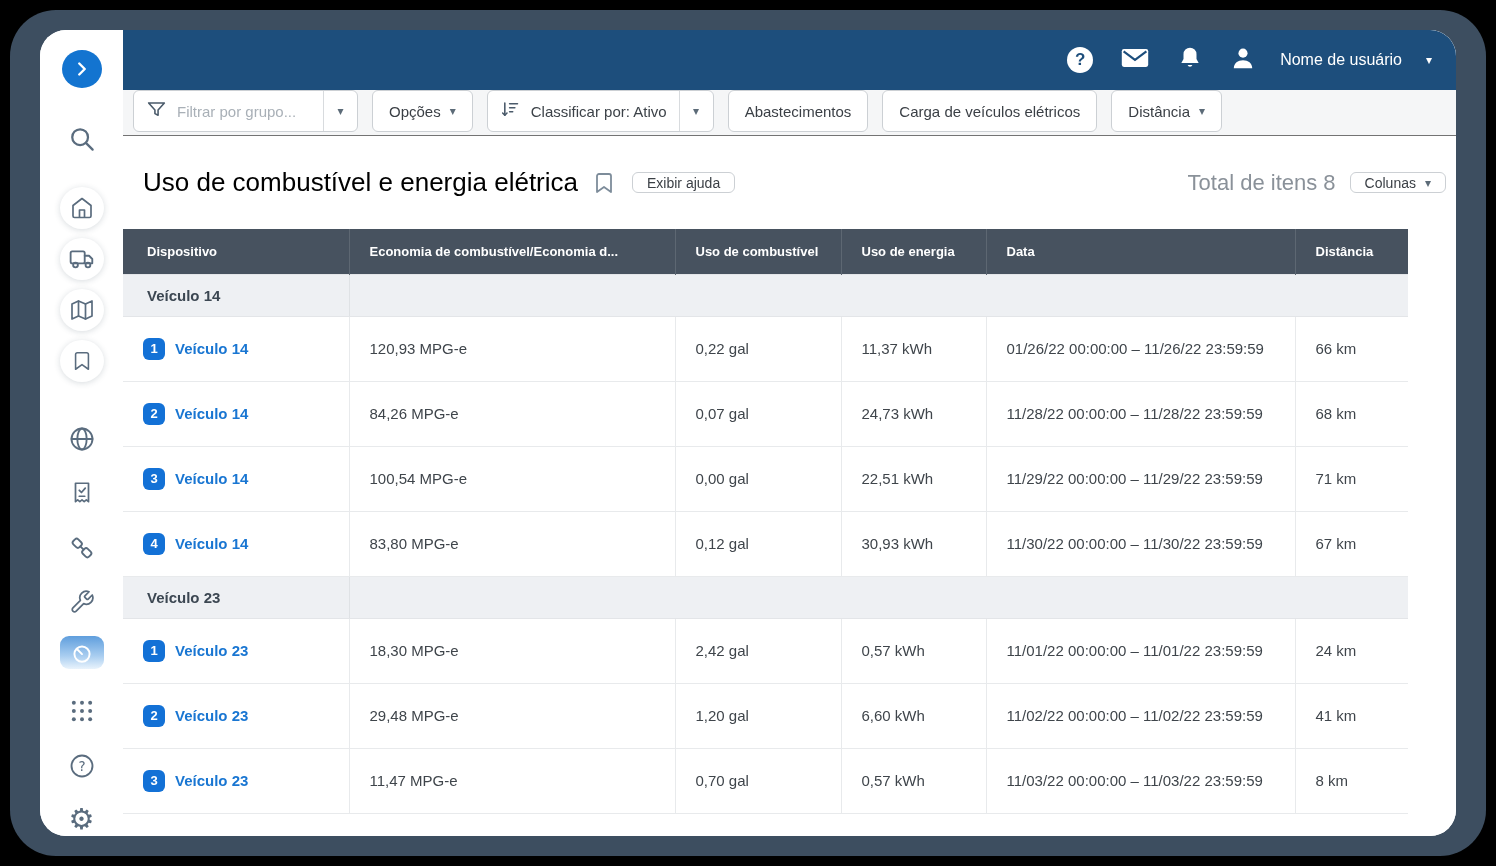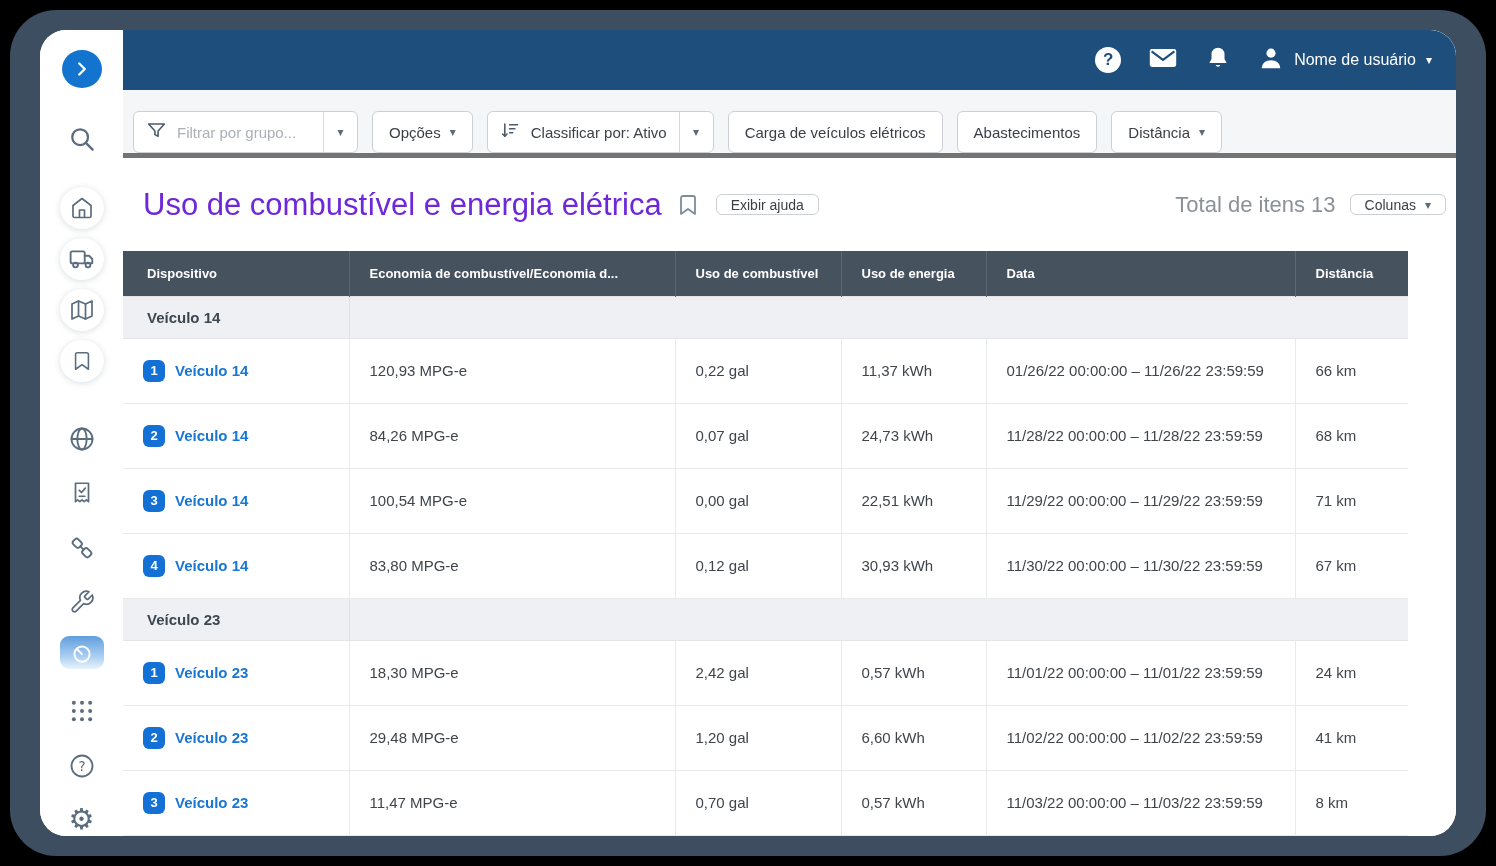--- a/index.html
+++ b/index.html
@@ -22,42 +22,42 @@
                  background:linear-gradient(180deg,#5f9edd 0%, #a8cdf0 60%, #e9f3fc 100%); }
   .glyph { font-family:"DejaVu Sans", sans-serif; color:#5a6c7e; }
 
   
   .main { flex:1; min-width:0; display:flex; flex-direction:column; background:#fff; }
 
   .topbar { height:60px; flex-shrink:0; background:#1d4e7c; display:flex; align-items:center;
             justify-content:flex-end; gap:27px; padding-right:24px; }
   .tb-help { width:26px; height:26px; border-radius:50%; background:#fff; color:#1d4e7c;
              font-weight:bold; font-size:17px; display:flex; align-items:center; justify-content:center; }
-  .user-wrap { display:flex; align-items:center; gap:10px; color:#fff; font-size:16px; }
+  .user-wrap { display:flex; align-items:center; gap:24px; color:#fff; font-size:16px; }
   .caret-w { font-family:"DejaVu Sans", sans-serif; font-size:12px; color:#fff; }
 
-  .toolbar { height:68px; flex-shrink:0; background:#f5f6f7; border-bottom:5px solid #737373;
-             display:flex; align-items:flex-end; gap:14px; padding-left:10px; }
+  .toolbar { height:46px; flex-shrink:0; background:#f5f6f7; border-bottom:1px solid #737373;
+             display:flex; align-items:flex-start; gap:14px; padding-left:10px; }
   .ctrl { background:#fff; border:1px solid #ccd0d4; border-radius:6px; height:42px;
           display:flex; align-items:center; font-size:15px; color:#3c4248; }
   .filter-ctrl { width:225px; }
   .filter-ctrl input { border:none; outline:none; flex:1; min-width:0; font-size:15px;
                        color:#3c4248; font-family:"Liberation Sans",sans-serif; }
   .filter-ctrl input::placeholder { color:#a9b0b7; }
   .ctrl .divider { width:1px; align-self:stretch; background:#d8dbde; }
   .caret-cell { width:33px; display:flex; align-items:center; justify-content:center; cursor:pointer; }
   .caret-g { font-family:"DejaVu Sans", sans-serif; font-size:12px; color:#5c6b78; }
   .btn { background:#fff; border:1px solid #ccd0d4; border-radius:6px; height:42px;
          display:flex; align-items:center; gap:9px; padding:7px 16px; font-size:15px;
          color:#3a3f45; cursor:pointer; font-family:"Liberation Sans",sans-serif; }
   .ctrl .pad { padding:0 12px; display:flex; align-items:center; gap:10px; }
 
   .title-row { height:93px; flex-shrink:0; display:flex; align-items:center;
                padding:0 10px 0 20px; background:#fff; }
-  .page-title { font-size:31px; font-weight:400; color:#6d28d9; }
+  .page-title { font-size:26px; font-weight:400; color:#000000; }
   .bm-icon { margin-left:14px; margin-top:4px; }
   .btn-sm { height:21px; font-size:14px; padding:0 14px; margin-left:16px; }
   .spacer { flex:1; }
   .total-items { font-size:22px; color:#8a9199; margin-right:14px; white-space:nowrap; }
 
   
   .table-wrap { flex:1; overflow:hidden; }
   table { width:1285px; border-collapse:collapse; table-layout:fixed; }
   col.c1{width:226px} col.c2{width:326px} col.c3{width:166px}
   col.c4{width:145px} col.c5{width:309px} col.c6{width:113px}
@@ -242,45 +242,45 @@
           </span>
           <span>Classificar por: Ativo</span>
         </div>
         <div class="divider"></div>
         <div class="caret-cell">
             <span class="caret-g">▾</span>
           </div>
       </div>
 
       <button class="btn">
+        <span>Abastecimentos</span>
+      </button>
+
+      <button class="btn">
         <span>Carga de veículos elétricos</span>
-      </button>
-
-      <button class="btn">
-        <span>Abastecimentos</span>
       </button>
 
       <button class="btn">
         <span>Distância</span>
         <span class="caret-g">▾</span>
       </button>
     </div>
 
     <div class="title-row">
       <h1 class="page-title">Uso de combustível e energia elétrica</h1>
       <span class="bm-icon">
         <svg width="24" height="24" viewBox="0 0 24 24" fill="none" stroke="#7d8c9a" stroke-width="1.8" stroke-linejoin="round">
             <path d="M19 21l-7-5-7 5V5a2 2 0 0 1 2-2h10a2 2 0 0 1 2 2z"></path>
           </svg>
       </span>
       <button class="btn btn-sm">
         <span>Exibir ajuda</span>
       </button>
       <div class="spacer"></div>
-      <span class="total-items">Total de itens 13</span>
+      <span class="total-items">Total de itens 8</span>
       <button class="btn btn-sm" style="margin-left:0">
         <span>Colunas</span>
         <span class="caret-g">▾</span>
       </button>
     </div>
 
     <div class="table-wrap">
       <table>
         <colgroup>
             <col class="c1">

